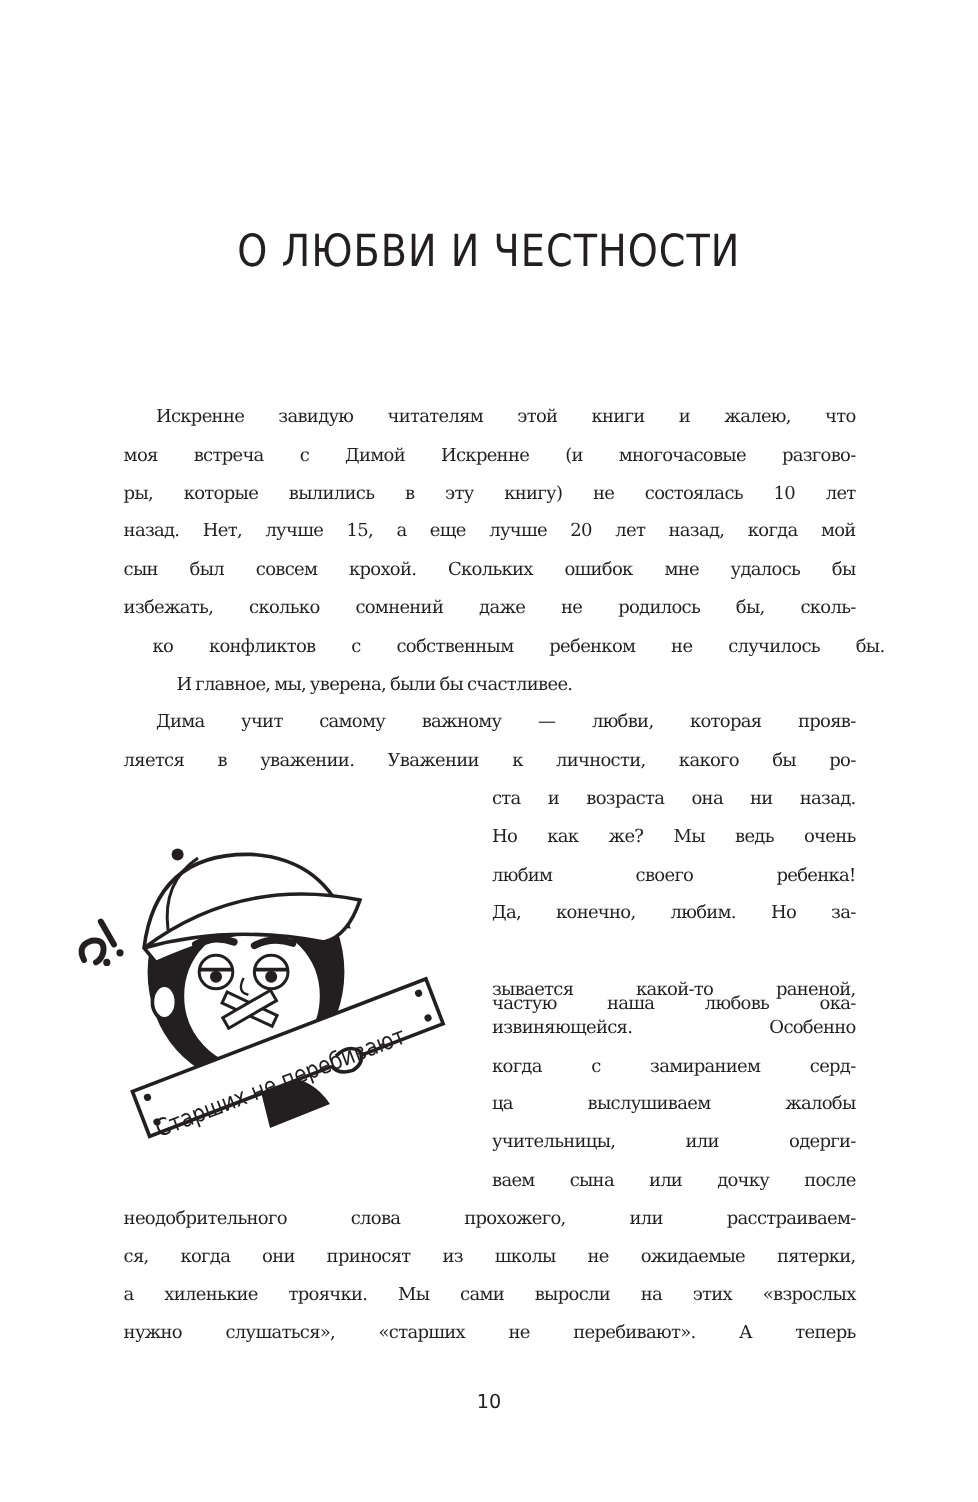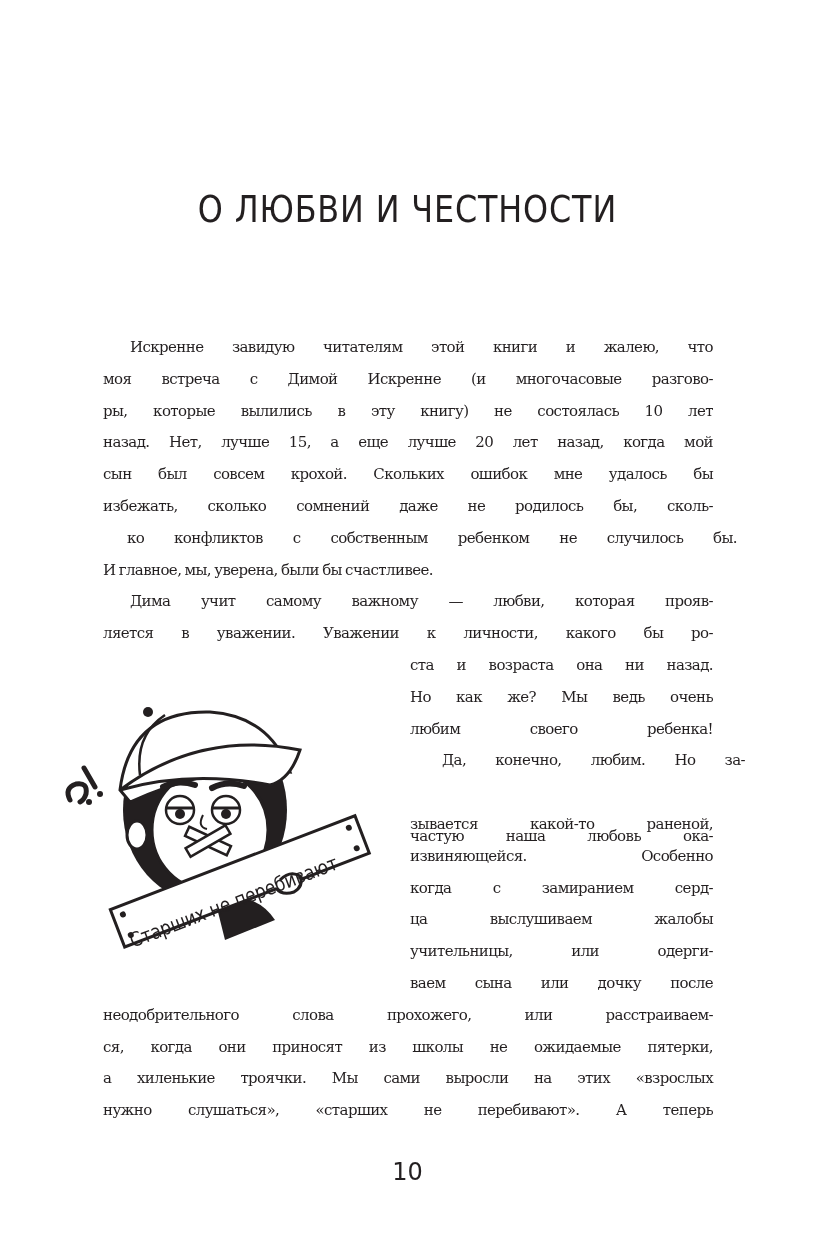--- a/index.html
+++ b/index.html
@@ -9,25 +9,25 @@
     font-family: "DejaVu Sans", sans-serif; font-size: 37px; letter-spacing: 1px;
     font-weight: normal; transform: scaleX(0.86); transform-origin: 407px 0;
   }
   .line {
     position: absolute; left: 103px; width: 610px; height: 32px;
     font-family: "DejaVu Serif", serif; font-size: 15px; line-height: 32px;
     white-space: nowrap; text-align: justify; text-align-last: justify;
     letter-spacing: -0.6px; word-spacing: -1px;
   }
   .line.indent { left: 130px; width: 583px; }
-  .line.last { text-align-last: left; }
+  .line.last { text-align-last: left; margin-left: 44px; }
   .line.narrow { left: 410px; width: 303px; }
   .pagenum {
     position: absolute; left: 0; width: 815px; top: 1158px; text-align: center;
-    font-family: "DejaVu Sans", sans-serif; font-size: 24px;
+    font-family: "DejaVu Sans", sans-serif; font-size: 16px;
   }
   .illus { position: absolute; left: 55px; top: 680px; width: 340px; height: 300px; }
   .sign-text {
     position: absolute; left: 128px; top: 858px; width: 240px;
     font-family: "DejaVu Sans", sans-serif; font-size: 20px; color: #231f20;
     transform: rotate(-21deg); transform-origin: 0 0; white-space: nowrap;
     transform: translate(0,0) rotate(-21deg) scaleX(0.85);
   }
 </style>
 </head>
@@ -42,21 +42,21 @@
     <div class="line" style="top: 426.4px;">назад. Нет, лучше 15, а еще лучше 20 лет назад, когда мой</div>
     <div class="line" style="top: 458.2px;">сын был совсем крохой. Скольких ошибок мне удалось бы</div>
     <div class="line" style="top: 490px;">избежать, сколько сомнений даже не родилось бы, сколь-</div>
     <div class="line" style="top: 521.8px; margin-left: 24px;">ко конфликтов с собственным ребенком не случилось бы.</div>
     <div class="line last" style="top: 553.6px;">И главное, мы, уверена, были бы счастливее.</div>
     <div class="line indent" style="top: 585.4px;">Дима учит самому важному — любви, которая прояв-</div>
     <div class="line" style="top: 617.2px;">ляется в уважении. Уважении к личности, какого бы ро-</div>
     <div class="line narrow" style="top: 649px;">ста и возраста она ни назад.</div>
     <div class="line narrow" style="top: 680.8px;">Но как же? Мы ведь очень</div>
     <div class="line narrow" style="top: 712.6px;">любим своего ребенка!</div>
-    <div class="line narrow" style="top: 744.4px; margin-left: 32px;">Да, конечно, любим. Но за-</div>
+    <div class="line narrow" style="top: 744.4px;">Да, конечно, любим. Но за-</div>
     <div class="line narrow" style="top: 820px;">частую наша любовь ока-</div>
     <div class="line narrow" style="top: 808px;">зывается какой-то раненой,</div>
     <div class="line narrow" style="top: 839.8px;">извиняющейся. Особенно</div>
     <div class="line narrow" style="top: 871.6px;">когда с замиранием серд-</div>
     <div class="line narrow" style="top: 903.4px;">ца выслушиваем жалобы</div>
     <div class="line narrow" style="top: 935.2px;">учительницы, или одерги-</div>
     <div class="line narrow" style="top: 967px;">ваем сына или дочку после</div>
     <div class="line" style="top: 998.8px;">неодобрительного слова прохожего, или расстраиваем-</div>
     <div class="line" style="top: 1030.6px;">ся, когда они приносят из школы не ожидаемые пятерки,</div>
     <div class="line" style="top: 1062.4px;">а хиленькие троячки. Мы сами выросли на этих «взрослых</div>

